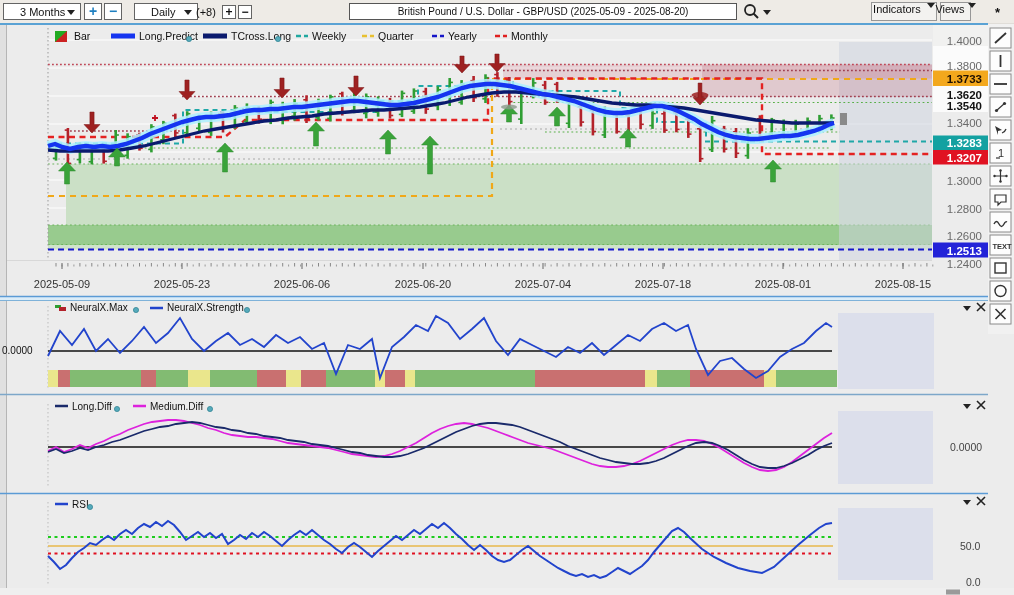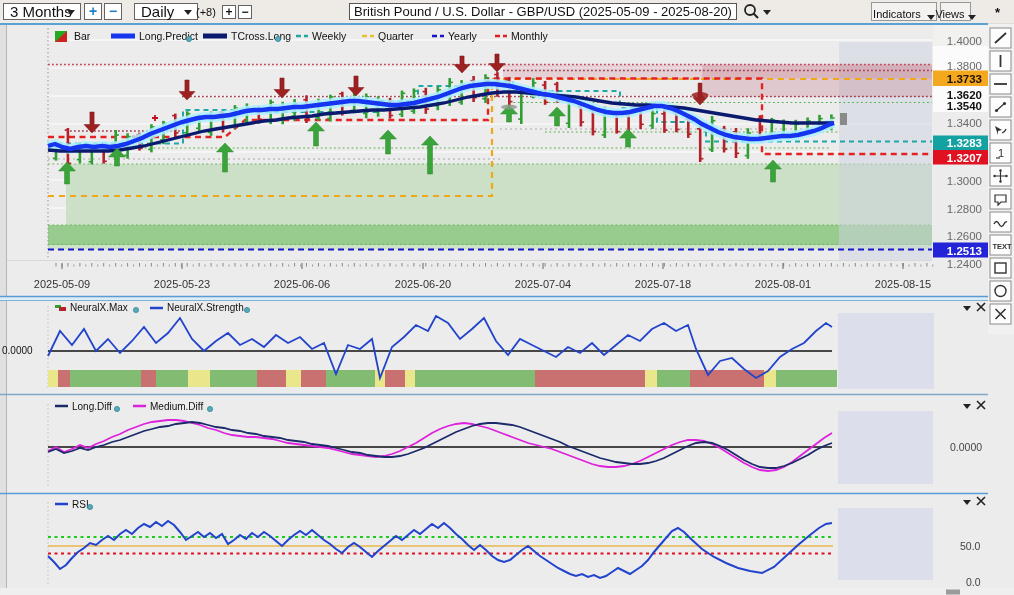--- a/index.html
+++ b/index.html
@@ -1,21 +1,21 @@
 <!DOCTYPE html>
 <html><head><meta charset="utf-8"><style>
 *{margin:0;padding:0;box-sizing:border-box}
 body{width:1014px;height:595px;font-family:"Liberation Sans",sans-serif;background:#ececec;overflow:hidden;position:relative}
 .tb{position:absolute;left:0;top:0;width:1014px;height:24px;background:#eeebe6;border-bottom:1px solid #e0ddd8}
 .tbline{position:absolute;left:0;top:23px;width:988px;height:1.5px;background:#5aa2d4}
-.cb{position:absolute;top:3px;height:17px;background:#fff;border:1px solid #646464;font-size:15px;color:#111;display:flex;align-items:center;padding-left:6px}
+.cb{position:absolute;top:3px;height:17px;background:#fff;border:1px solid #646464;font-size:11px;color:#111;display:flex;align-items:center;padding-left:16px}
 .ar{position:absolute;right:5px;top:6px;width:0;height:0;border-left:4px solid transparent;border-right:4px solid transparent;border-top:5px solid #222}
 .pm{position:absolute;top:3px;height:17px;width:18px;background:#fff;border:1px solid #646464;color:#1e7fc0;font-weight:bold;font-size:14px;text-align:center;line-height:15px}
 .pm2{position:absolute;top:5px;height:14px;width:14px;background:#fff;border:1px solid #646464;color:#111;font-weight:bold;font-size:12px;text-align:center;line-height:12px}
-.btn{position:absolute;top:2px;height:19px;background:#f3f2f0;border:1px solid #979797;font-size:11px;color:#111;display:flex;align-items:flex-end;justify-content:center}
+.btn{position:absolute;top:2px;height:19px;background:#f3f2f0;border:1px solid #979797;font-size:11px;color:#111;display:flex;align-items:flex-start;justify-content:center}
 </style></head>
 <body>
 <svg style="position:absolute;left:0;top:0" width="1014" height="595" viewBox="0 0 1014 595" font-family="Liberation Sans, sans-serif">
 <rect x="0" y="24" width="1014" height="571" fill="#ececec"></rect>
 <rect x="0" y="24" width="6" height="571" fill="#e0e0e0"></rect>
 <line x1="6.5" y1="24" x2="6.5" y2="595" stroke="#b5b5b5" stroke-width="1"></line>
 <rect x="933" y="24" width="55" height="24" fill="#f1f1f0"></rect>
 <rect x="933" y="46" width="55" height="66" fill="#fbfbfb"></rect>
 <line x1="48" y1="40" x2="932" y2="40" stroke="#f9f9f9" stroke-width="1.6"></line>
     <line x1="48" y1="68" x2="932" y2="68" stroke="#f9f9f9" stroke-width="1.6"></line>
@@ -612,21 +612,21 @@
     </g>
   </svg>
 <div class="tb">
  <div class="cb" style="left:3px;width:78px">3 Months<span class="ar"></span></div>
  <div class="pm" style="left:84px">+</div>
  <div class="pm" style="left:104px">−</div>
  <div class="cb" style="left:134px;width:64px">Daily<span class="ar"></span></div>
  <div style="position:absolute;left:196px;top:6px;font-size:11px;color:#111">(+8)</div>
  <div class="pm2" style="left:222px">+</div>
  <div class="pm2" style="left:238px">−</div>
- <div class="cb" style="left:349px;width:388px;justify-content:center;padding-left:0;font-size:13px;border-color:#555">British Pound / U.S. Dollar - GBP/USD (2025-05-09 - 2025-08-20)</div>
+ <div class="cb" style="left:349px;width:388px;justify-content:center;padding-left:0;font-size:10px;border-color:#555">British Pound / U.S. Dollar - GBP/USD (2025-05-09 - 2025-08-20)</div>
  <svg width="30" height="20" viewBox="0 0 30 20" style="position:absolute;left:742px;top:2px">
       <circle cx="8" cy="8" r="5" fill="none" stroke="#222" stroke-width="1.8"></circle>
       <line x1="11.5" y1="11.5" x2="16" y2="16" stroke="#222" stroke-width="2"></line>
       <path d="M21 8 l8 0 -4 5 z" fill="#222"></path>
     </svg>
  <div class="btn" style="left:871px;width:66px">Indicators&nbsp;&nbsp;<span style="width:0;height:0;border-left:4px solid transparent;border-right:4px solid transparent;border-top:5px solid #222"></span></div>
  <div class="btn" style="left:940px;width:31px">Views&nbsp;<span style="width:0;height:0;border-left:4px solid transparent;border-right:4px solid transparent;border-top:5px solid #222"></span></div>
  <div style="position:absolute;left:995px;top:5px;font-size:13px;font-weight:bold;color:#111">*</div>
 </div>
 <div class="tbline"></div>

